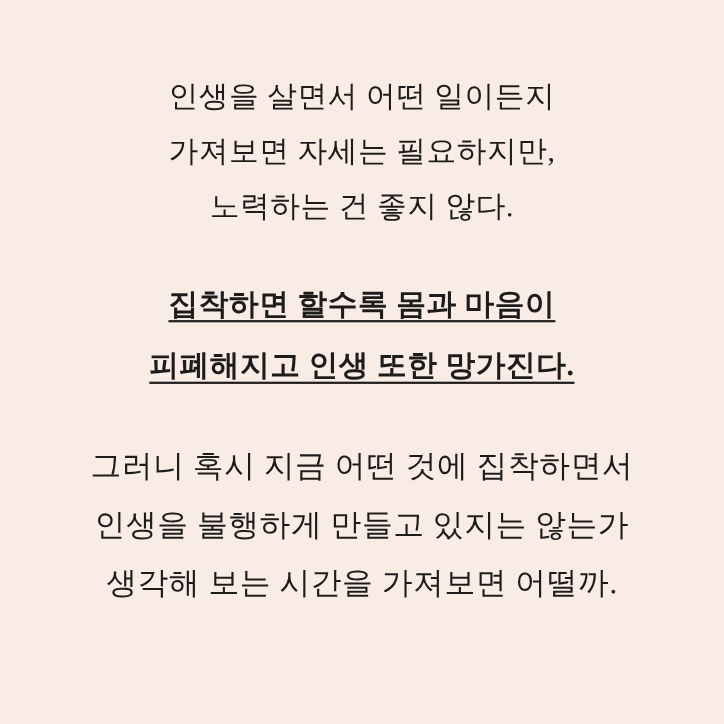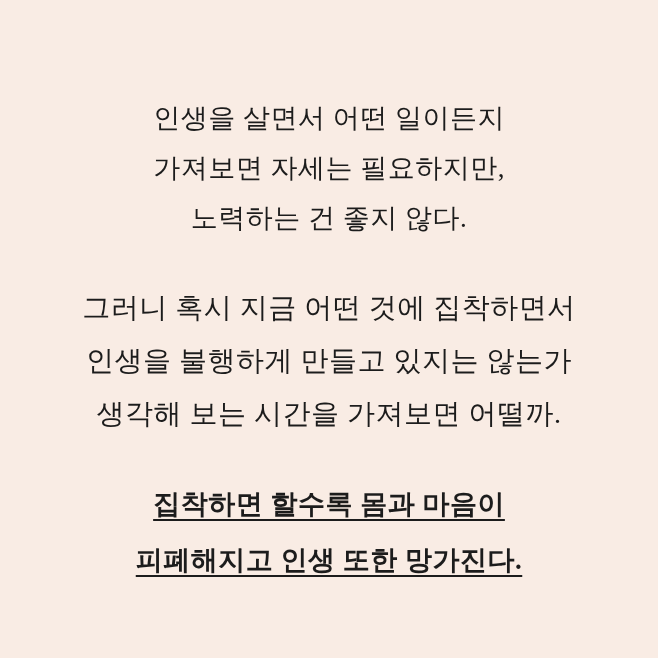--- a/index.html
+++ b/index.html
@@ -14,21 +14,21 @@
     color: #1c1c1c;
     overflow: hidden;
   }
   .page {
     width: 658px;
     height: 658px;
     box-sizing: border-box;
     display: flex;
     flex-direction: column;
     align-items: center;
-    justify-content: center;
+    justify-content: flex-start;
     padding: 62px 40px 40px 40px;
     background: #f9ece4;
   }
   .block {
     width: 100%;
     text-align: center;
   }
   .line {
     display: block;
     font-size: 27px;
@@ -62,24 +62,24 @@
 <body>
 
 <div class="page">
 
   <div class="block para-1">
     <span class="line">인생을 살면서 어떤 일이든지</span>
     <span class="line">가져보면 자세는 필요하지만,</span>
     <span class="line">노력하는 건 좋지 않다.</span>
   </div>
 
+  <div class="block para-2">
+    <span class="line">집착하면 할수록 몸과 마음이</span>
+    <span class="line">피폐해지고 인생 또한 망가진다.</span>
+  </div>
+
   <div class="block para-3">
     <span class="line">그러니 혹시 지금 어떤 것에 집착하면서</span>
     <span class="line">인생을 불행하게 만들고 있지는 않는가</span>
     <span class="line">생각해 보는 시간을 가져보면 어떨까.</span>
   </div>
 
-  <div class="block para-2">
-    <span class="line">집착하면 할수록 몸과 마음이</span>
-    <span class="line">피폐해지고 인생 또한 망가진다.</span>
-  </div>
-
 </div>
 
 </body></html>

